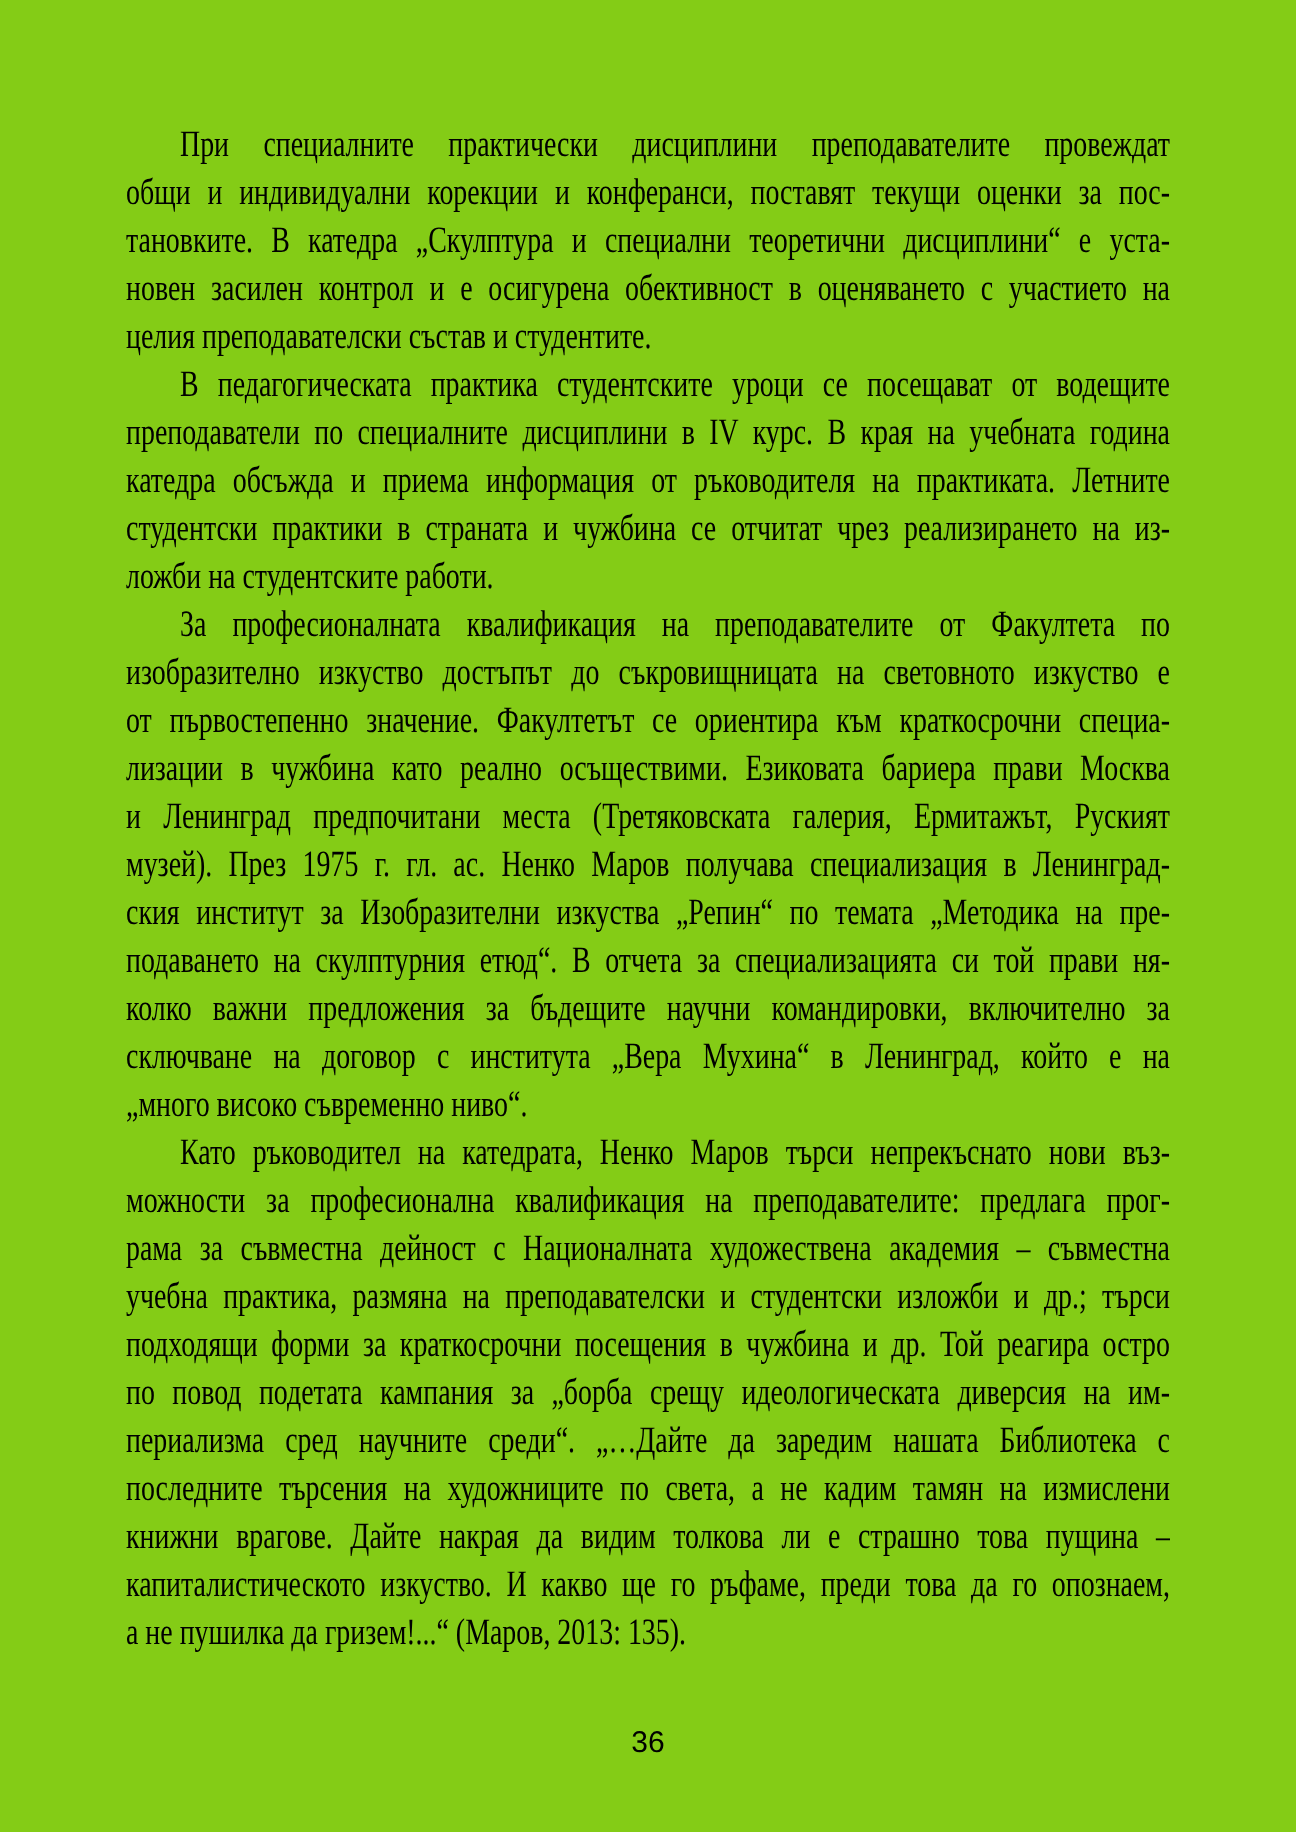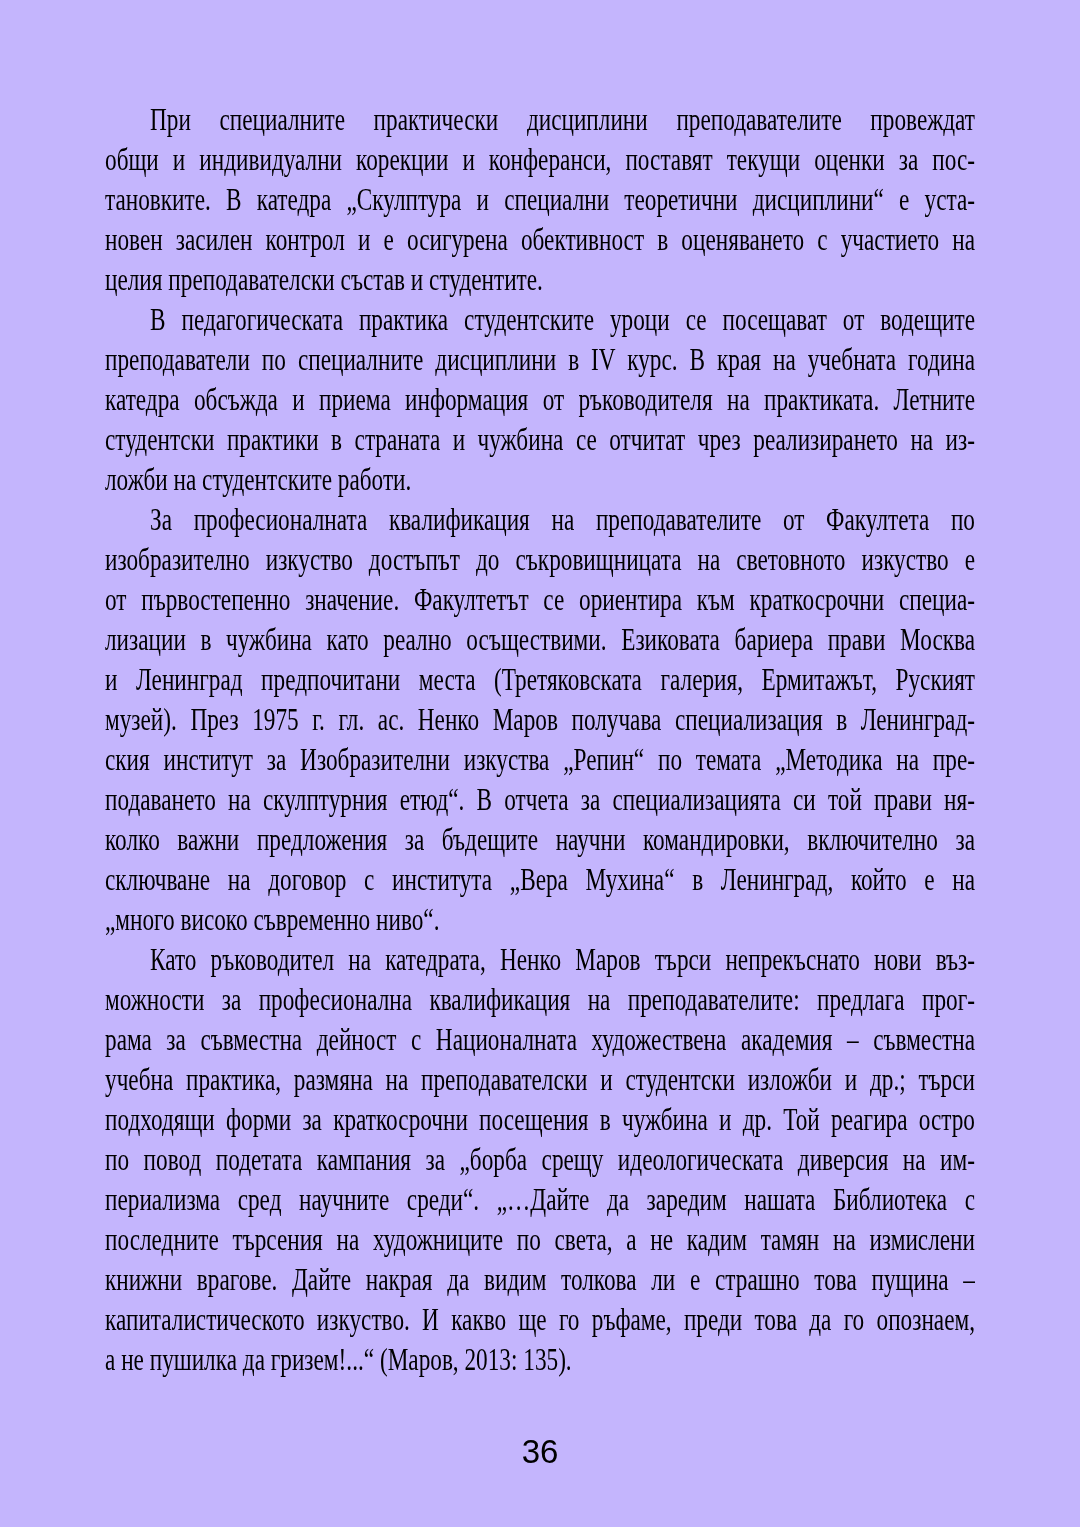--- a/index.html
+++ b/index.html
@@ -1,20 +1,20 @@
 <!DOCTYPE html>
 <html><head>
 <meta charset="utf-8">
 <style>
   html, body { margin: 0; padding: 0; background: #ffffff; }
   .page {
     position: relative;
     width: 1080px;
     height: 1527px;
-    background: #c4b5fd;
+    background: #84cc16;
     overflow: hidden;
     color: #000000;
     font-family: "Liberation Serif", "DejaVu Serif", serif;
   }
   .text-block {
     position: absolute;
     left: 105px;
     top: 100px;
     width: 1160px; 
   }
@@ -33,21 +33,21 @@
   }
   .line.first { text-indent: 60px; }
   .line.plast { text-align-last: left; }
   .footer {
     position: absolute;
     top: 1437px;
     left: 0;
     width: 1080px;
     text-align: center;
     font-family: "Liberation Sans", "DejaVu Sans", sans-serif;
-    font-size: 33px;
+    font-size: 25px;
     line-height: 30px;
     color: #000000;
   }
 </style>
 </head>
 <body>
 
 <div class="page">
   <div class="text-block">
       <div class="paragraph">

